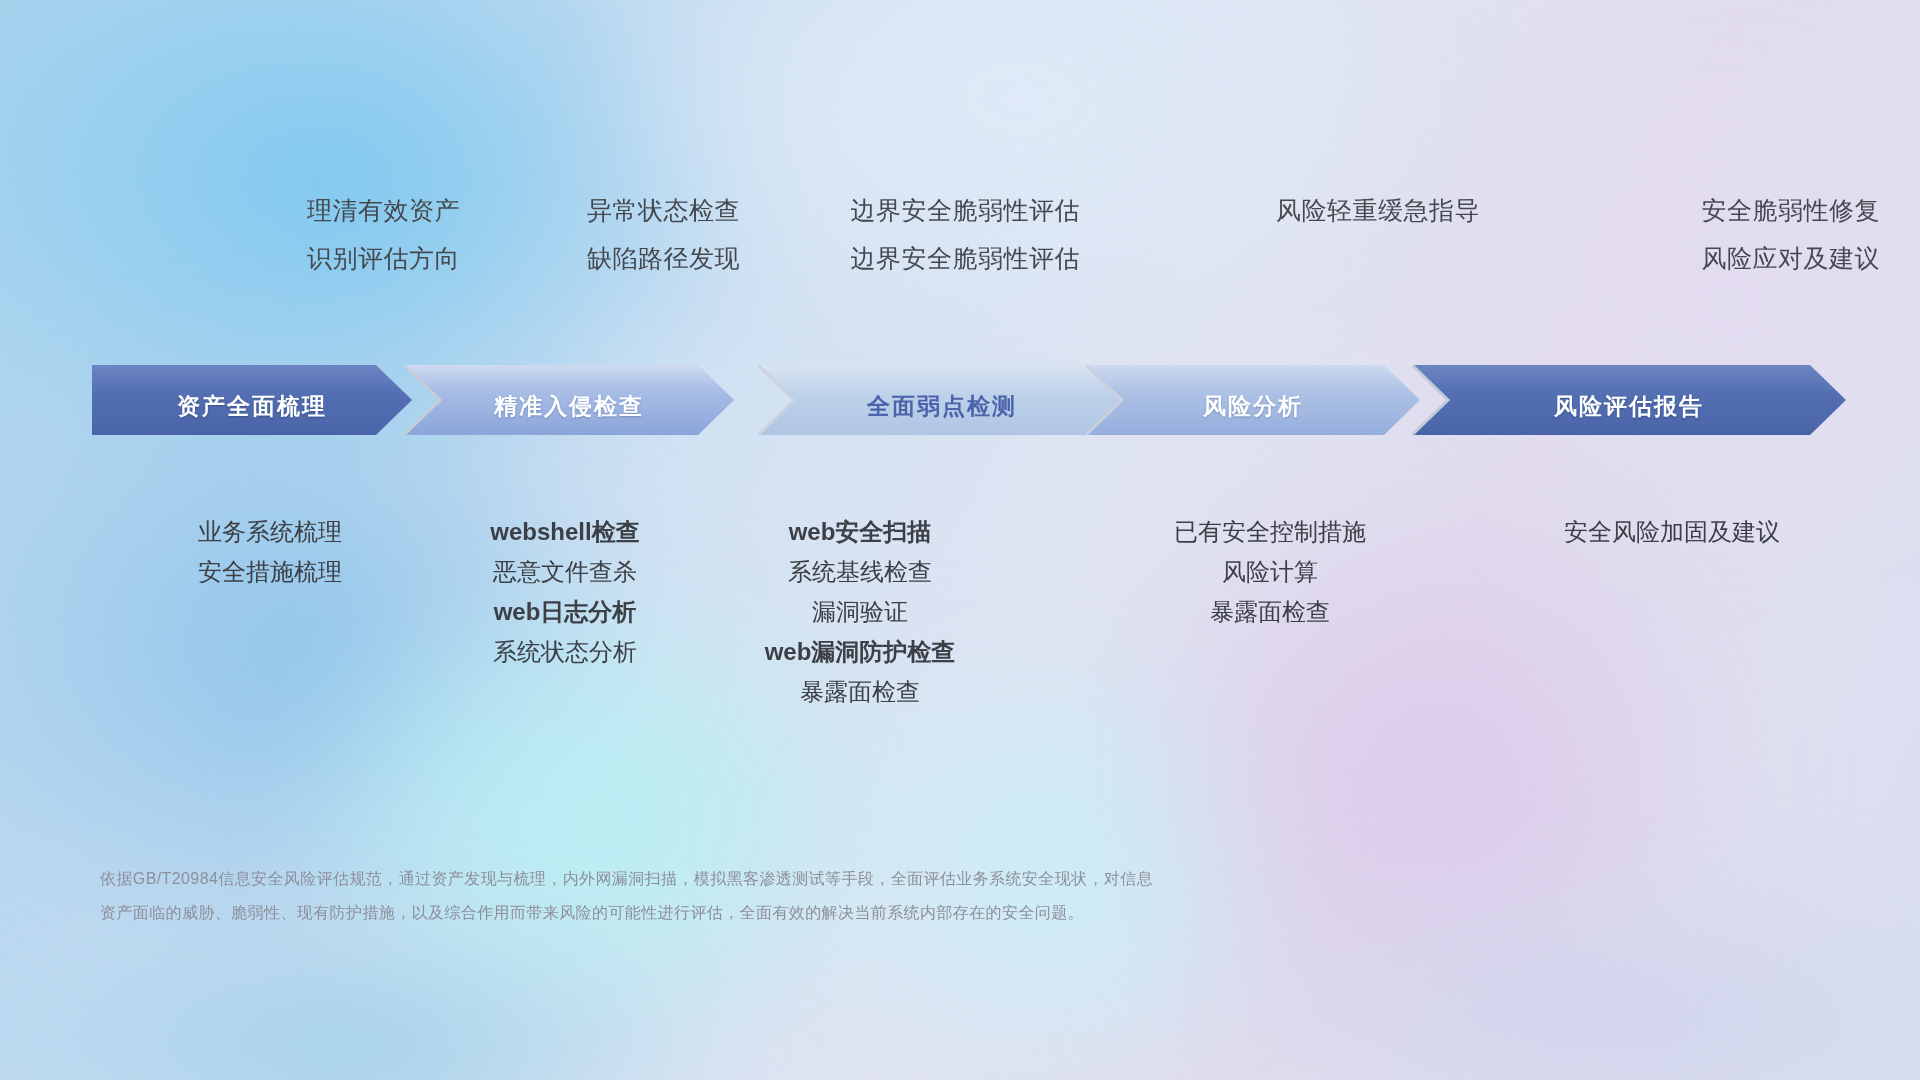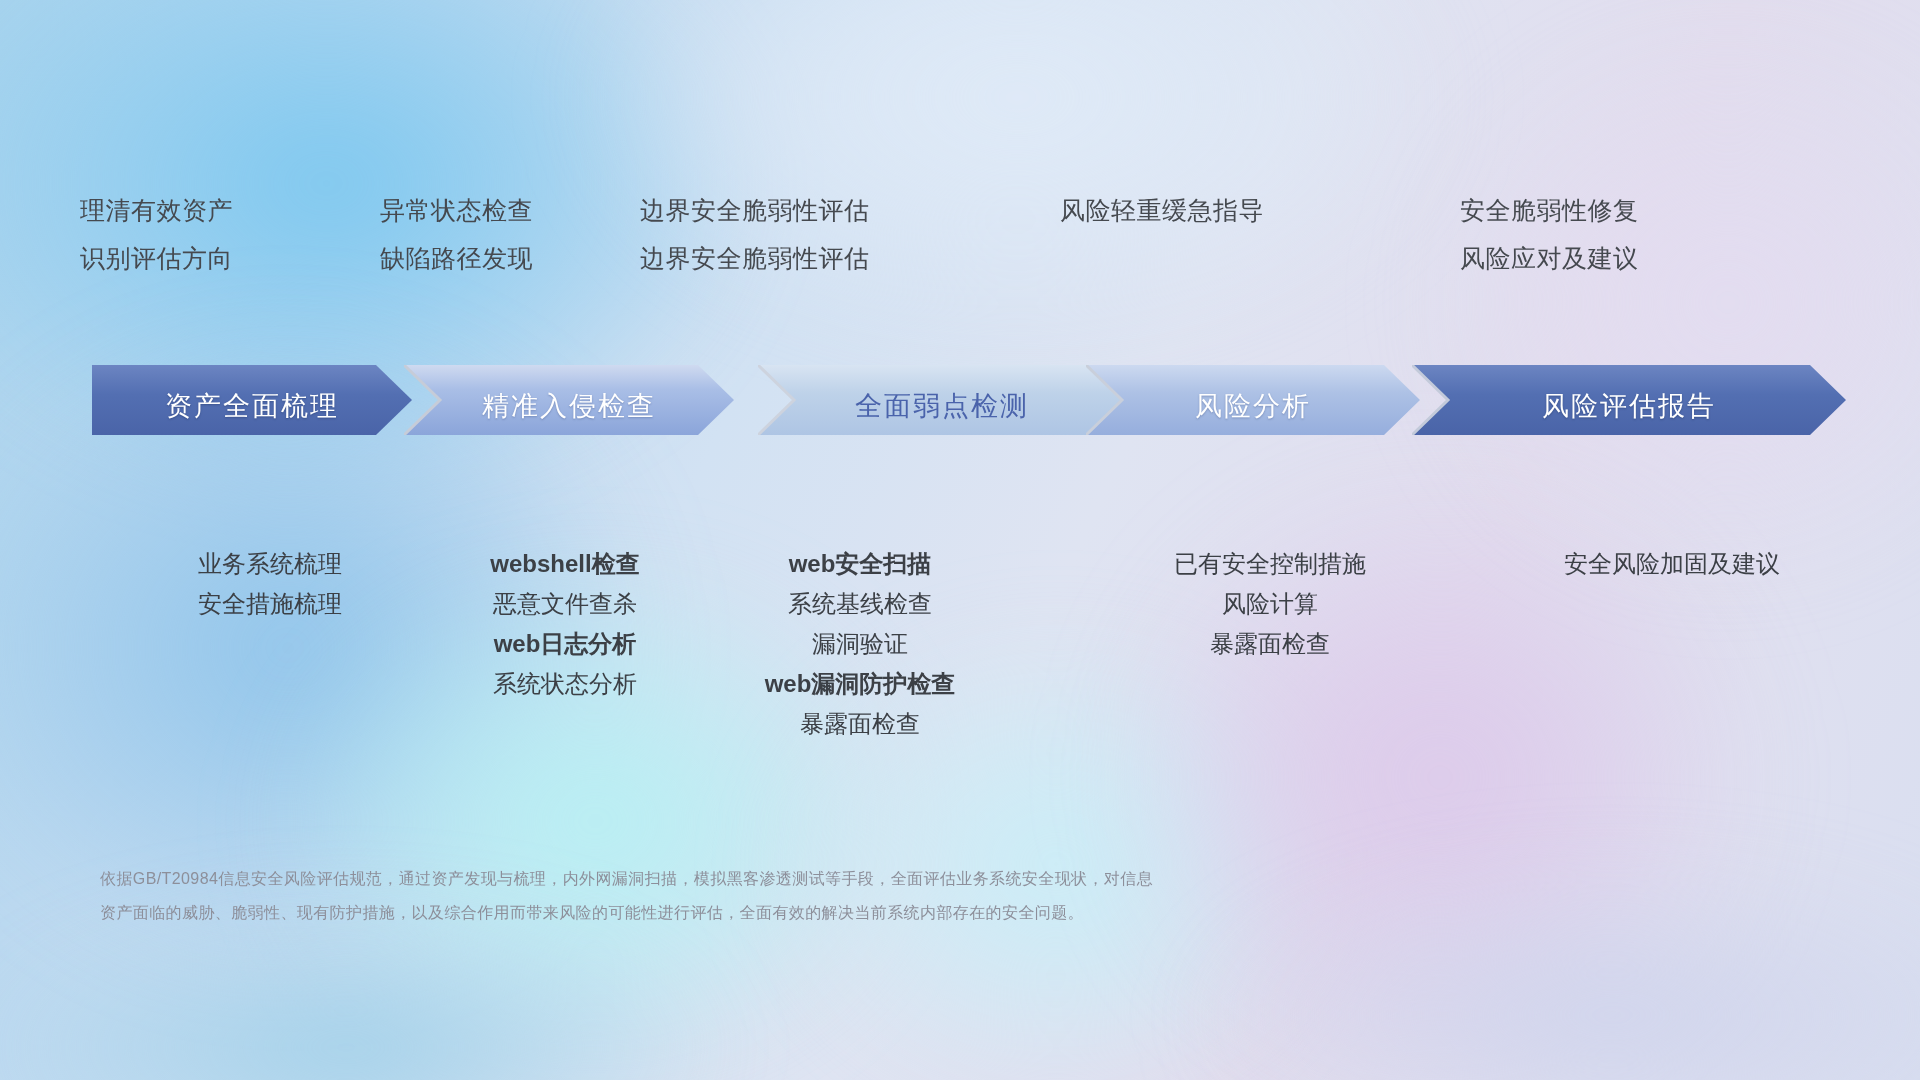--- a/index.html
+++ b/index.html
@@ -31,33 +31,33 @@
       background:radial-gradient(closest-side,#9ecfe8 0%,rgba(158,207,232,0.45) 50%,rgba(158,207,232,0) 100%);filter:blur(46px);}
   .l10{left:62%;top:80%;width:44%;height:28%;border-radius:50%;
       background:radial-gradient(closest-side,#cfd4ec 0%,rgba(207,212,236,0.5) 50%,rgba(207,212,236,0) 100%);filter:blur(46px);}
 
   
   #content{position:absolute;inset:0;}
 
   .top-list{position:absolute;}
   .top-item{
     color:#45494f;font-size:25px;line-height:48px;white-space:nowrap;
-    letter-spacing:.5px;text-align:left;
+    letter-spacing:.5px;text-align:right;
   }
 
   
   #band{position:absolute;left:0;top:365px;width:1920px;height:70px;}
   .chev{position:absolute;top:0;height:70px;display:flex;align-items:center;justify-content:center;}
   .chev .lbl{
-    position:relative;z-index:3;font-size:27px;font-weight:normal;letter-spacing:2px;white-space:nowrap;margin-top:12px;
+    position:relative;z-index:3;font-size:23px;font-weight:bold;letter-spacing:2px;white-space:nowrap;margin-top:12px;
   }
   .chev svg{position:absolute;left:0;top:0;}
 
   
-  .bot-list{position:absolute;margin-top:32px;}
+  .bot-list{position:absolute;}
   .bot-item{
     color:#3c4046;font-size:24px;line-height:40px;white-space:nowrap;text-align:center;
   }
 
   
   #footer{
     position:absolute;left:100px;top:862px;width:1640px;
     color:#8d8f9a;font-size:16px;line-height:34px;letter-spacing:.4px;
   }
   #footer div{white-space:nowrap;}

